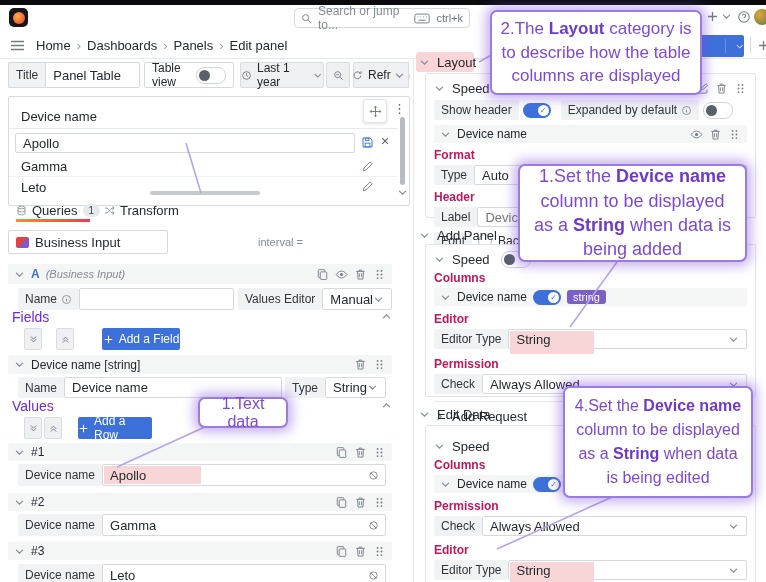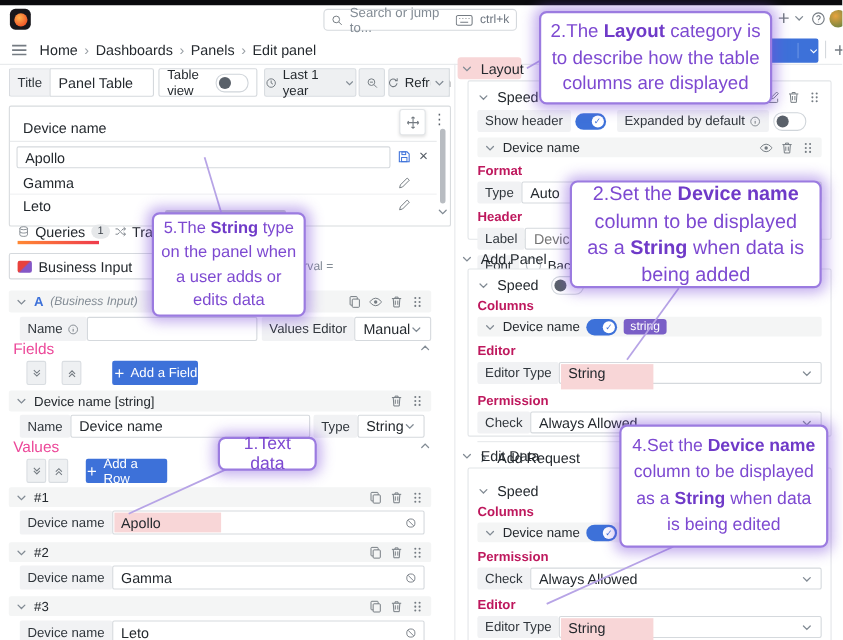--- a/index.html
+++ b/index.html
@@ -22,21 +22,21 @@
   .tgl{width:28px;height:15px;border-radius:8px;position:relative;flex:0 0 auto;}
   .tgl.on{background:#3d71d9;}
   .tgl.on .knob{position:absolute;right:2px;top:2px;width:11px;height:11px;border-radius:50%;
         background:#fff;color:#3d71d9;font-size:8px;line-height:11px;text-align:center;}
   .tgl.off{background:#fff;border:1px solid #d0d5da;}
   .tgl.off .knob{position:absolute;left:2px;top:2px;width:11px;height:11px;border-radius:50%;background:#596069;}
   .btn-blue{background:#3d71d9;color:#fff;border-radius:2px;display:flex;align-items:center;
         justify-content:center;gap:5px;font-size:12px;}
   .btn-gray{background:#eef0f2;border:1px solid #d9dde1;border-radius:2px;display:flex;align-items:center;
         justify-content:center;gap:5px;font-size:12px;color:#24292e;box-sizing:border-box;}
-  .sect-title{font-size:14px;color:#ec4899;}
+  .sect-title{font-size:14px;color:#6d28d9;}
   .subhead{font-size:12px;color:#be185d;font-weight:bold;}
   .box{border:1px solid #e2e5e8;border-radius:2px;background:#fff;box-sizing:border-box;}
   .pink{background:#f8d6d7;}
   .badge{background:#7a5fc7;color:#fff;border-radius:3px;font-size:11px;padding:1px 6px;}
   .callout{position:absolute;background:#fff;border:2px solid #9b7be0;border-radius:7px;
         box-shadow:0 0 12px 4px rgba(124,77,217,.45);color:#7d49d1;text-align:center;
         z-index:60;box-sizing:border-box;display:flex;align-items:center;justify-content:center;}
   .callout b{color:#6f3ac8;}
   .crumb-sep{color:#9aa0a6;margin:0 6px;}
   .kseq{font-size:11px;color:#6e7680;}
@@ -680,25 +680,22 @@
     <line x1="617" y1="262" x2="570" y2="327" stroke="#b7a4e6" stroke-width="1.6"></line>
     <line x1="612" y1="497" x2="497" y2="549" stroke="#b7a4e6" stroke-width="1.6"></line>
     <line x1="186" y1="143" x2="201" y2="193" stroke="#b7a4e6" stroke-width="1.6"></line>
     <line x1="207" y1="426" x2="117" y2="467" stroke="#b7a4e6" stroke-width="1.6"></line>
   </svg>
 
   <div class="callout" style="left:490px;top:10px;width:212px;height:85px;font-size:17px;line-height:1.4;padding:4px 8px;">
     <div><span>2.The </span><b>Layout</b><span> category is to describe how the table columns are displayed</span></div>
   </div>
   <div class="callout" style="left:518px;top:164px;width:229px;height:98px;font-size:18px;line-height:1.35;padding:4px 10px;">
-    <div><span>2.Set the </span><b>Device name</b><span> column to be displayed as a </span><b>String</b><span> when data is being added</span></div>
+    <div><span>1.Set the </span><b>Device name</b><span> column to be displayed as a </span><b>String</b><span> when data is being added</span></div>
   </div>
   <div class="callout" style="left:563px;top:386px;width:190px;height:112px;font-size:16px;line-height:1.5;padding:4px 8px;">
     <div><span>4.Set the </span><b>Device name</b><span> column to be displayed as a </span><b>String</b><span> when data is being edited</span></div>
   </div>
-  <div class="callout" style="left:138px;top:193px;width:140px;height:95px;font-size:15px;line-height:1.45;padding:4px 6px;">
-    <div><span>5.The </span><b>String</b><span> type on the panel when a user adds or edits data</span></div>
-  </div>
   <div class="callout" style="left:198px;top:397px;width:90px;height:31px;font-size:16px;padding:2px 6px;">
     <div><span>1.Text data</span></div>
   </div>
 
 </div>
 
 </body></html>

